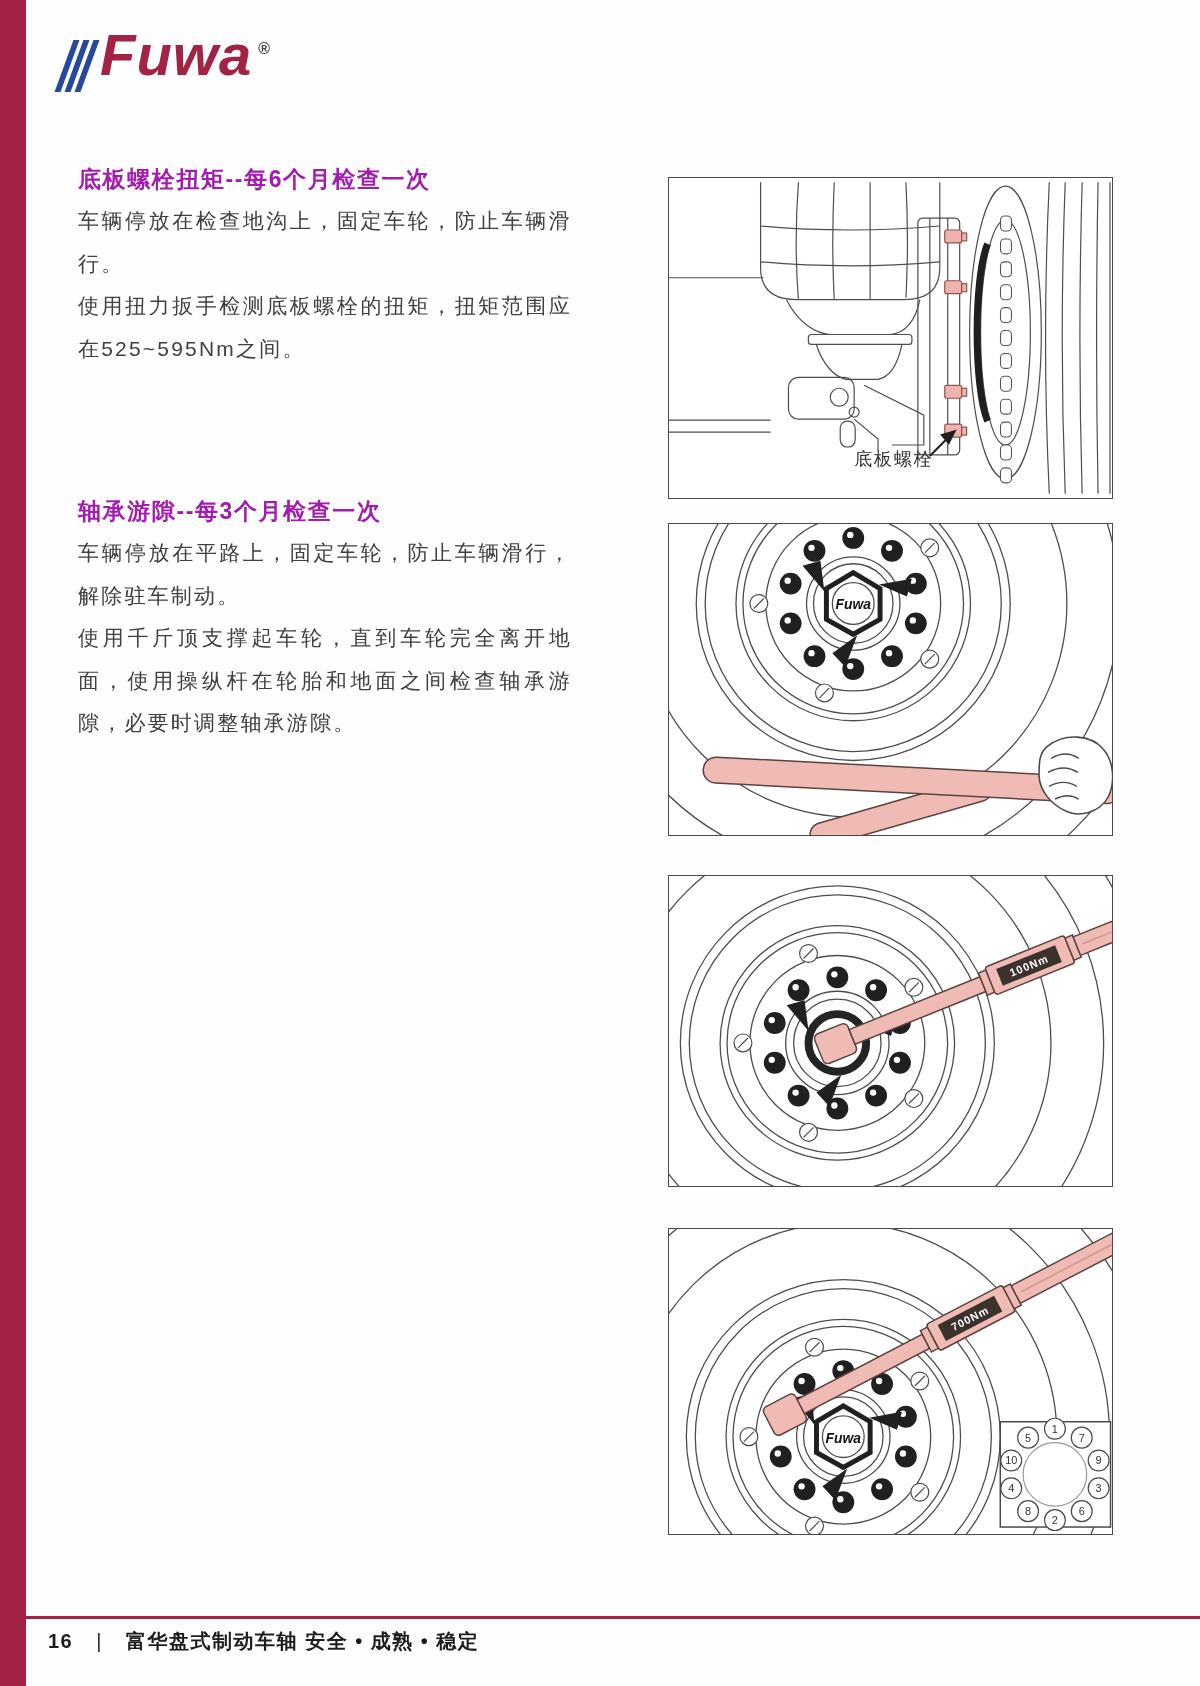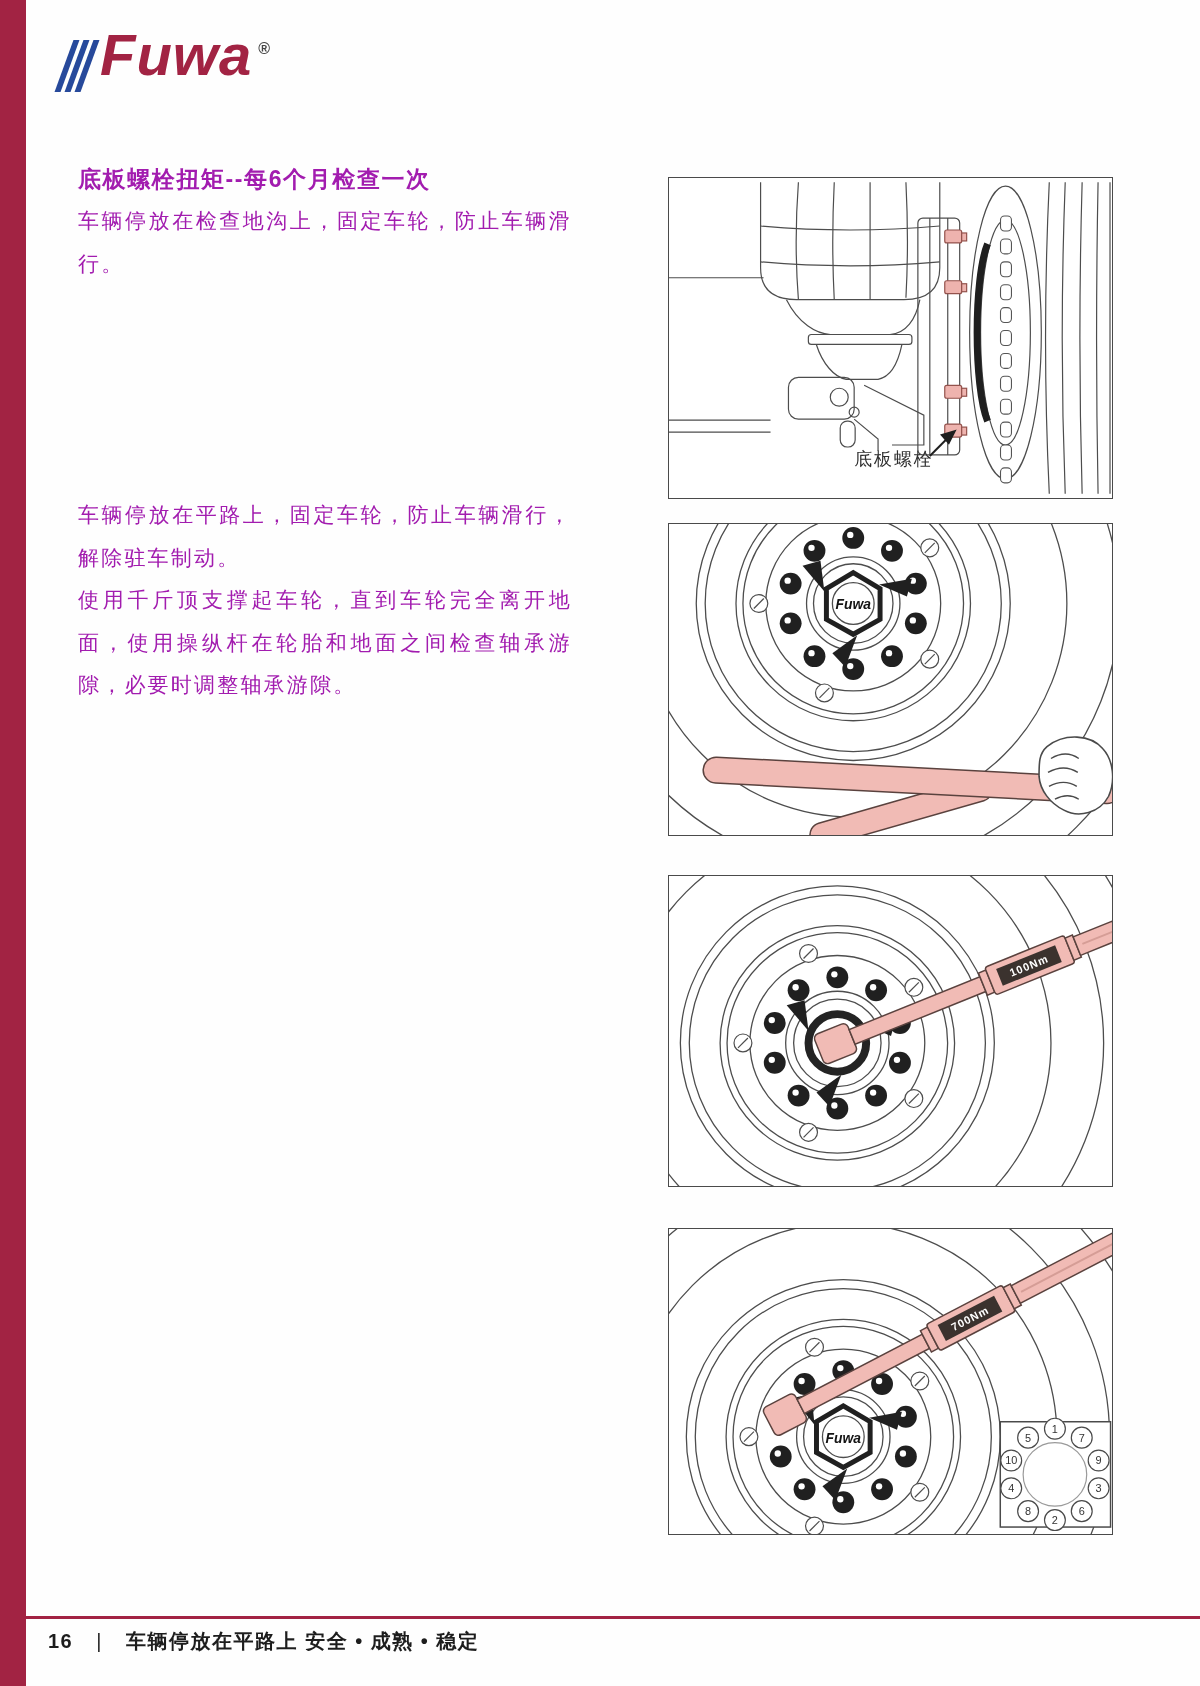--- a/index.html
+++ b/index.html
@@ -8,21 +8,21 @@
   #side-bar{position:absolute;left:0;top:0;width:26px;height:1686px;background:#A22343;}
   
   #logo{position:absolute;left:64px;top:26px;display:flex;align-items:flex-start;}
   .logo-slashes{display:flex;margin-top:14px;margin-right:6px;}
   .logo-slash{width:6px;height:52px;background:#27499B;transform:skewX(-20deg);margin-right:4px;}
   .logo-word{font-size:58px;line-height:58px;font-weight:bold;font-style:italic;color:#A22343;letter-spacing:1px;}
   .logo-reg{font-size:16px;color:#444;font-weight:bold;vertical-align:top;position:relative;top:-6px;left:6px;font-style:normal;}
   
   .section-text{position:absolute;left:78px;width:494px;}
   .section-heading{font-size:23px;font-weight:bold;color:#a21caf;letter-spacing:1.6px;line-height:34px;margin:0 0 4px 0;}
-  .section-body p{margin:0;font-size:21px;line-height:42.5px;letter-spacing:2.2px;color:#a21caf;
+  .section-body p{margin:0;font-size:21px;line-height:42.5px;letter-spacing:2.2px;color:#404040;
                   text-align:justify;text-justify:inter-ideograph;}
   
   .figure-box{position:absolute;left:668px;width:445px;background:#fff;border:1px solid #4a4a4a;box-sizing:border-box;}
   .figure-box svg{display:block;width:100%;height:100%;}
   
   #footer-rule{position:absolute;left:26px;top:1616px;width:1174px;height:3px;background:#A22343;}
   #footer{position:absolute;left:48px;top:1628px;font-size:20px;font-weight:bold;color:#1d1d1d;letter-spacing:1.5px;}
   #footer .divider{margin:0 16px;font-weight:400;color:#2a2a2a;}
   text{font-family:"Liberation Sans","DejaVu Sans",sans-serif;}
 </style>
@@ -38,24 +38,26 @@
         <div class="logo-slash"></div>
         <div class="logo-slash"></div>
     </div>
     <div class="logo-word"><span>Fuwa</span><span class="logo-reg">®</span></div>
   </div>
 
   <div class="section-text" style="top:162px;">
     <h2 class="section-heading">底板螺栓扭矩--每6个月检查一次</h2>
     <div class="section-body">
       <p>车辆停放在检查地沟上，固定车轮，防止车辆滑行。</p>
+      <p>使用扭力扳手检测底板螺栓的扭矩，扭矩范围应在525~595Nm之间。</p>
     </div>
   </div>
 
   <div class="section-text" style="top:494px;">
+    <h2 class="section-heading">轴承游隙--每3个月检查一次</h2>
     <div class="section-body">
       <p>车辆停放在平路上，固定车轮，防止车辆滑行，解除驻车制动。</p>
       <p>使用千斤顶支撑起车轮，直到车轮完全离开地面，使用操纵杆在轮胎和地面之间检查轴承游隙，必要时调整轴承游隙。</p>
     </div>
   </div>
 
 
 
   <div class="figure-box" style="top:177px;height:322px;">
     <svg viewBox="0 0 445 313">
@@ -375,15 +377,15 @@
           <text x="361" y="214">5</text>
         </g>
       </g>
     </svg>
   </div>
 
   <div id="footer-rule"></div>
   <div id="footer">
     <span>16</span>
     <span class="divider">|</span>
-    <span>车辆停放在平路上  安全 • 成熟 • 稳定</span>
+    <span>富华盘式制动车轴  安全 • 成熟 • 稳定</span>
   </div>
 </div>
 
 </body></html>

